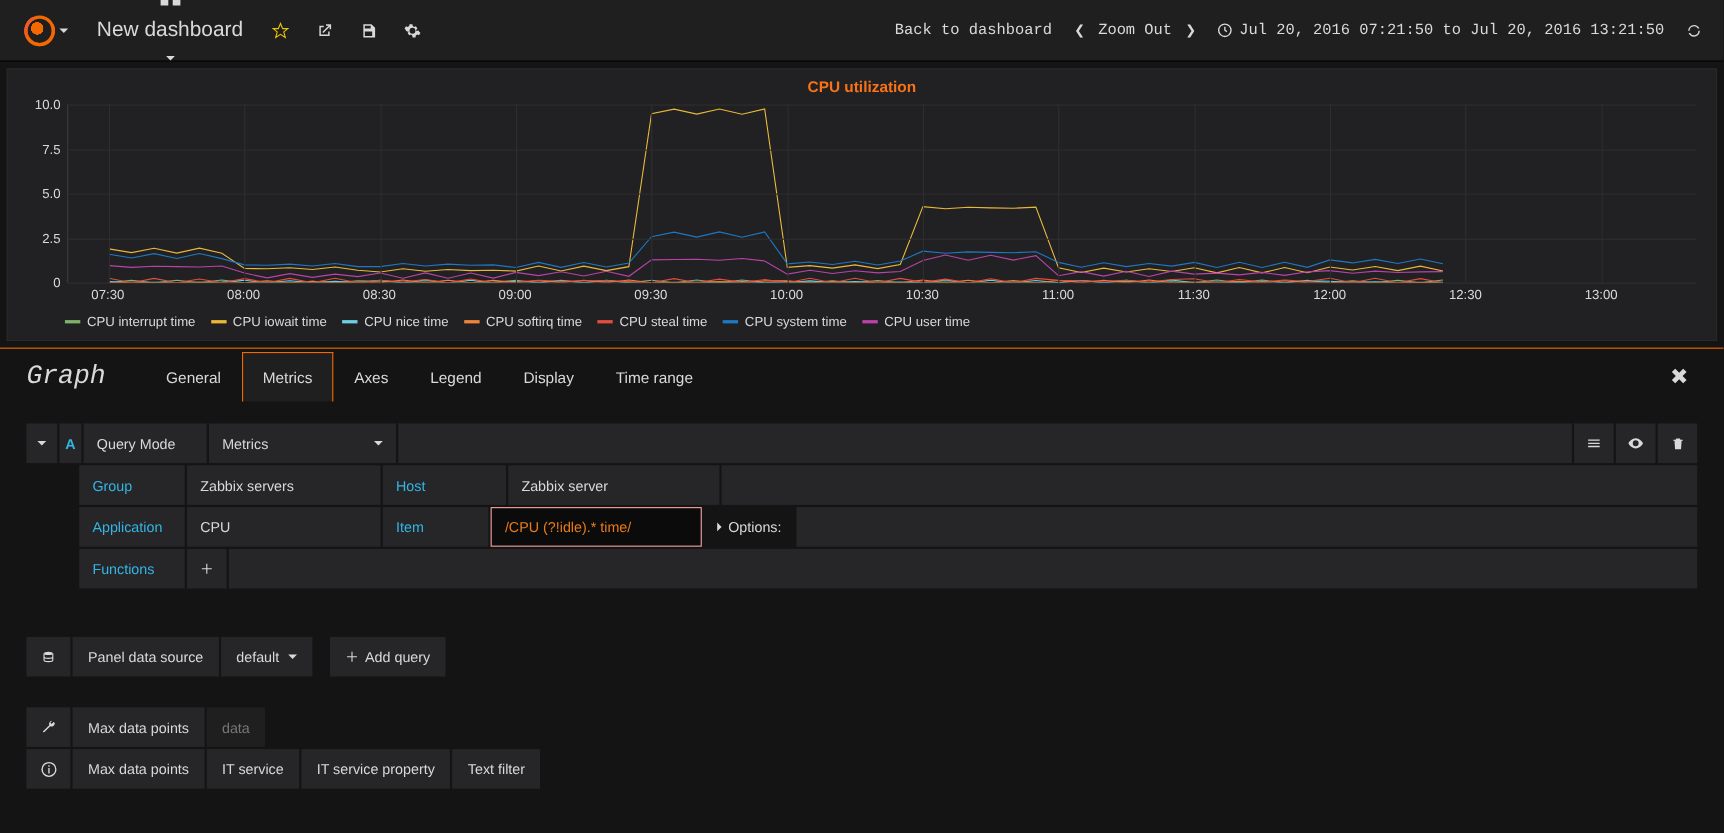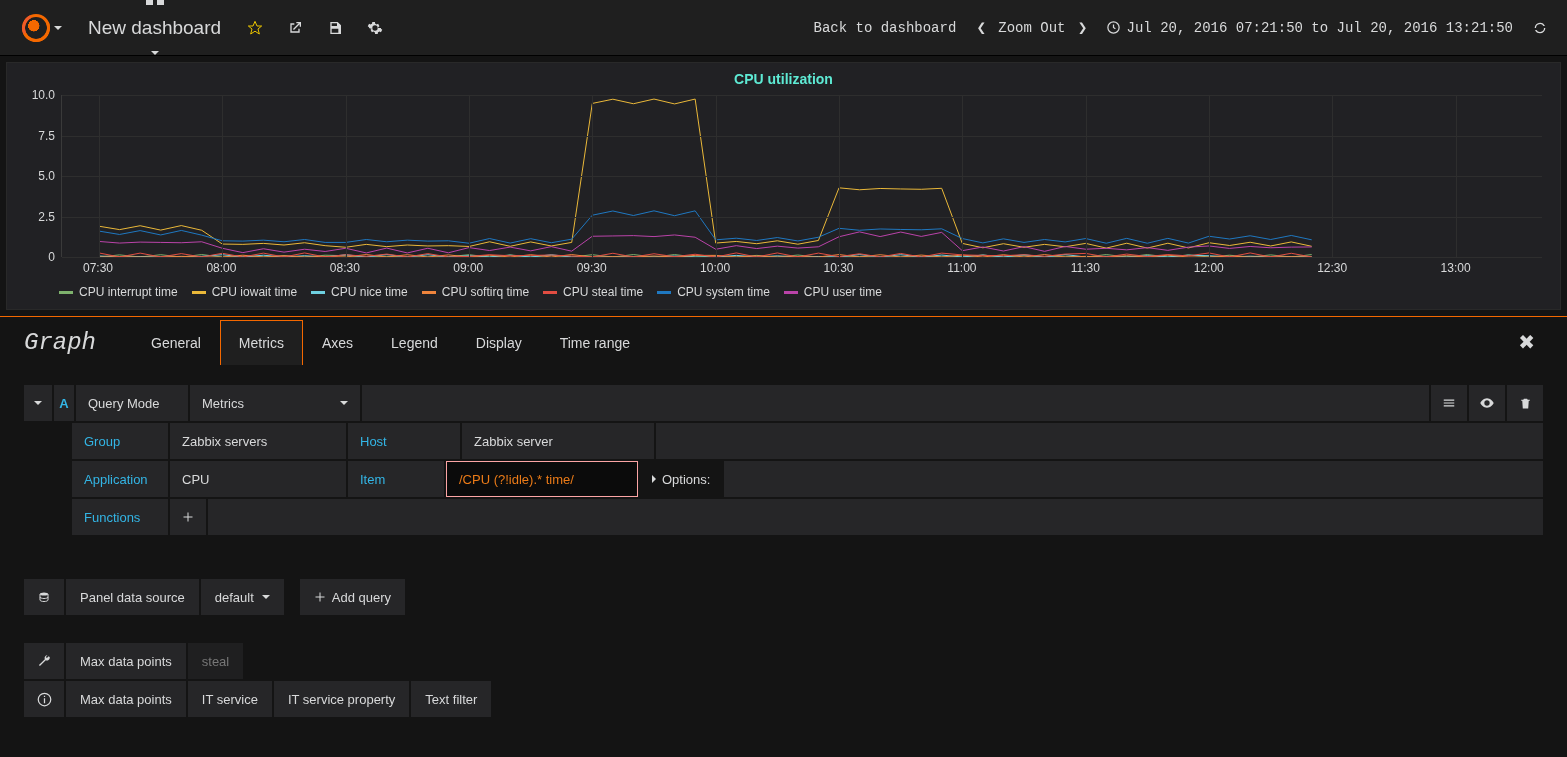--- a/index.html
+++ b/index.html
@@ -73,21 +73,21 @@
 .chev-btn { width: 26px; display: flex; align-items: center; justify-content: center; cursor: pointer; font-size: 16px; }
 .time-display { display: flex; align-items: center; gap: 6px; padding: 0 10px; cursor: pointer; font-size: 14px; }
 .refresh-btn { width: 34px; display: flex; align-items: center; justify-content: center; cursor: pointer; }
 .refresh-btn svg { width: 16px; height: 16px; fill: #d8d9da; }
 
 .panel-wrap { margin: 6px; }
 .panel {
   background: #212124;
   border: 1px solid #292929;
 }
-.panel-title { text-align: center; font-weight: bold; font-size: 14px; padding: 8px 0 4px; color: #5eead4; }
+.panel-title { text-align: center; font-weight: bold; font-size: 14px; padding: 8px 0 4px; color: #f97316; }
 .chart-area { position: relative; height: 190px; margin: 0 18px; }
 .y-axis { position: absolute; left: -4px; top: 4px; bottom: 24px; width: 34px; text-align: right; font-size: 12px; color: #d8d9da; }
 .y-tick { position: absolute; right: 0; transform: translateY(-50%); }
 .plot { position: absolute; left: 36px; right: 0; top: 4px; bottom: 24px; border-left: 1px solid #3a3a3a; }
 .grid-line-h { position: absolute; left: 0; right: 0; border-top: 1px solid #2e2e2e; }
 .grid-line-v { position: absolute; top: 0; bottom: 0; border-left: 1px solid #2e2e2e; }
 .x-axis { position: absolute; left: 36px; right: 0; bottom: 0; height: 20px; font-size: 12px; color: #d8d9da; }
 .x-tick { position: absolute; transform: translateX(-50%); }
 svg.lines { position: absolute; inset: 0; width: 100%; height: 100%; }
 .legend-row { display: flex; flex-wrap: wrap; gap: 14px; padding: 4px 18px 10px 52px; font-size: 12px; color: #d8d9da; }
@@ -378,21 +378,21 @@
   </div>
 
   <div class="footer-rows">
     <div class="footer-row">
       <div class="fseg icon">
         <svg width="14" height="14" viewBox="0 0 24 24" fill="#d8d9da">
             <path d="M22 6a5 5 0 01-7 4.6L5 20.6 3.4 19 13.4 9A5 5 0 0118 2l-3 3 2 2 3-3a5 5 0 012 2z"></path>
           </svg>
       </div>
       <div class="fseg">Max data points</div>
-      <div class="fseg muted">steal</div>
+      <div class="fseg muted">data</div>
     </div>
     <div class="footer-row">
       <div class="fseg icon">
         <svg width="15" height="15" viewBox="0 0 24 24" fill="#d8d9da">
             <circle cx="12" cy="12" r="10" fill="none" stroke="#d8d9da" stroke-width="2"></circle>
             <path d="M11 10h2v8h-2zM11 6h2v2h-2z"></path>
           </svg>
       </div>
       <div class="fseg">Max data points</div>
       <div class="fseg">IT service</div>

